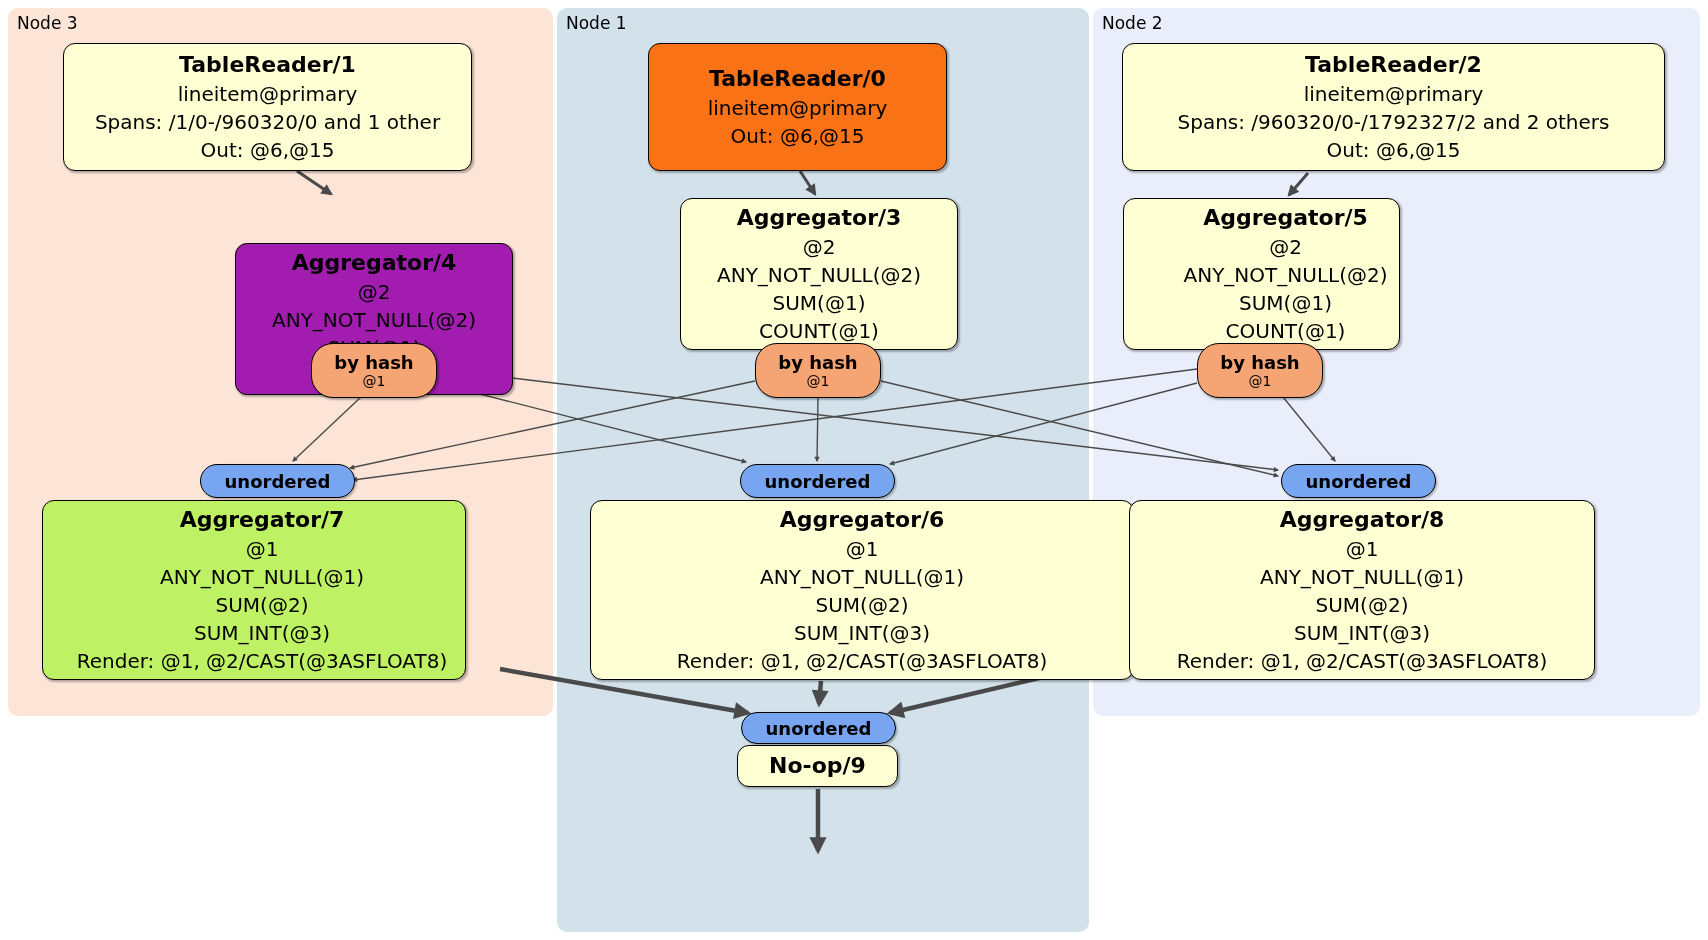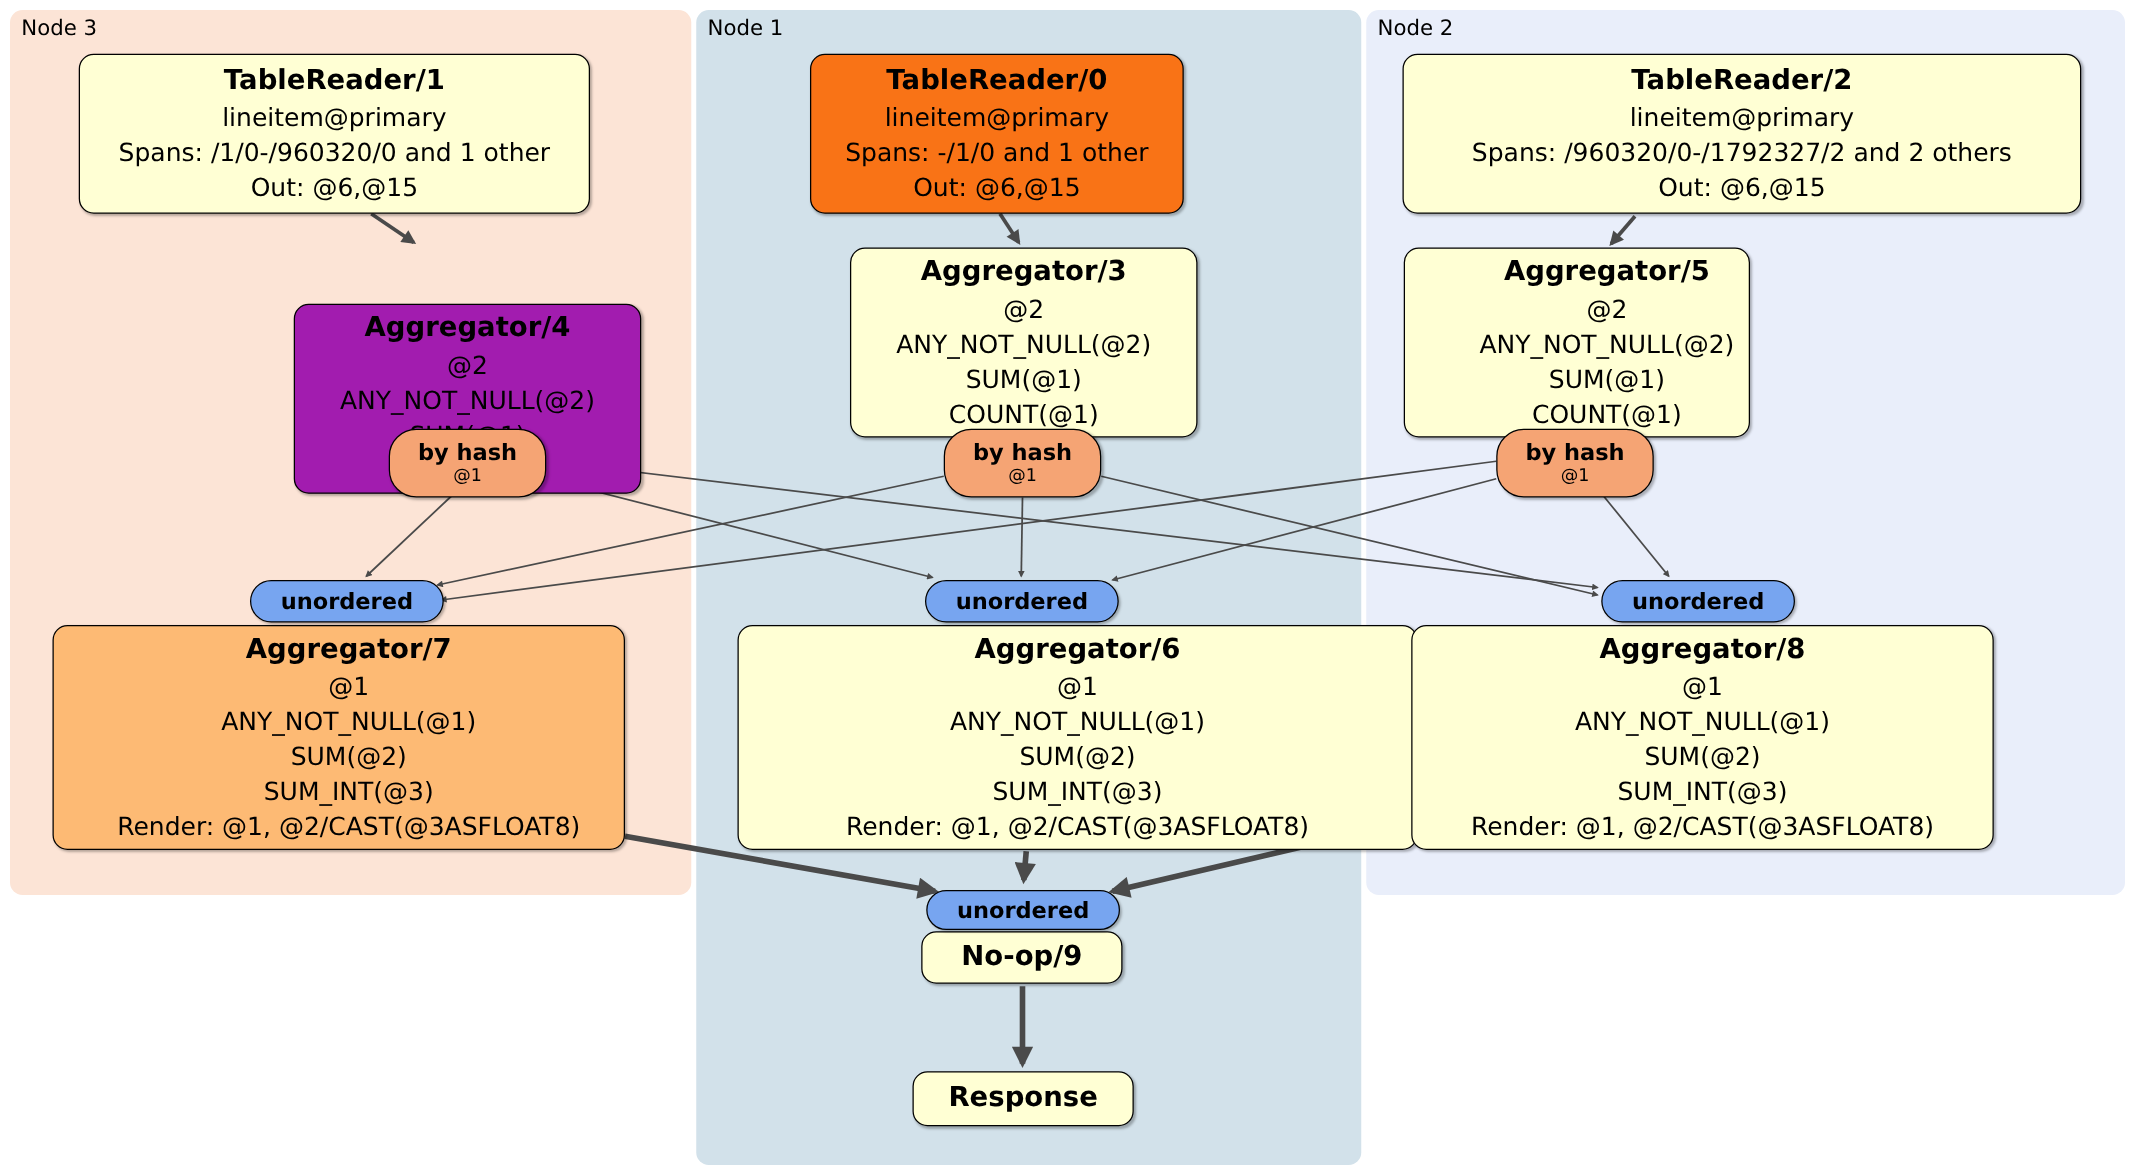--- a/index.html
+++ b/index.html
@@ -83,21 +83,20 @@
     <div class="proc" style="left: 235px; top: 198px; width: 278px; height: 152px; background: #a21caf; margin-top: 45px;">
       <div class="proc-title">Aggregator/4</div>
       <div class="proc-line">@2</div>
       <div class="proc-line">ANY_NOT_NULL(@2)</div>
       <div class="proc-line">SUM(@1)</div>
       <div class="proc-line">COUNT(@1)</div>
     </div>
     <div class="proc" style="left: 648px; top: 43px; width: 299px; height: 128px; background: #f97316;">
       <div class="proc-title">TableReader/0</div>
       <div class="proc-line">lineitem@primary</div>
-      <div class="proc-line">Spans: -/1/0 and 1 other</div>
       <div class="proc-line">Out: @6,@15</div>
     </div>
     <div class="proc" style="left: 680px; top: 198px; width: 278px; height: 152px; background: rgb(255, 255, 212);">
       <div class="proc-title">Aggregator/3</div>
       <div class="proc-line">@2</div>
       <div class="proc-line">ANY_NOT_NULL(@2)</div>
       <div class="proc-line">SUM(@1)</div>
       <div class="proc-line">COUNT(@1)</div>
     </div>
     <div class="proc" style="left: 1122px; top: 43px; width: 543px; height: 128px; background: rgb(255, 255, 212);">
@@ -106,21 +105,21 @@
       <div class="proc-line">Spans: /960320/0-/1792327/2 and 2 others</div>
       <div class="proc-line">Out: @6,@15</div>
     </div>
     <div class="proc" style="left: 1123px; top: 198px; width: 277px; height: 152px; background: rgb(255, 255, 212); padding-left: 48px;">
       <div class="proc-title">Aggregator/5</div>
       <div class="proc-line">@2</div>
       <div class="proc-line">ANY_NOT_NULL(@2)</div>
       <div class="proc-line">SUM(@1)</div>
       <div class="proc-line">COUNT(@1)</div>
     </div>
-    <div class="proc" style="left: 42px; top: 500px; width: 458px; height: 180px; background: #fdba74; padding-left: 16px;">
+    <div class="proc" style="left: 42px; top: 500px; width: 424px; height: 180px; background: #bef264; padding-left: 16px;">
       <div class="proc-title">Aggregator/7</div>
       <div class="proc-line">@1</div>
       <div class="proc-line">ANY_NOT_NULL(@1)</div>
       <div class="proc-line">SUM(@2)</div>
       <div class="proc-line">SUM_INT(@3)</div>
       <div class="proc-line">Render: @1, @2/CAST(@3ASFLOAT8)</div>
     </div>
     <div class="proc" style="left: 590px; top: 500px; width: 544px; height: 180px; background: rgb(255, 255, 212);">
       <div class="proc-title">Aggregator/6</div>
       <div class="proc-line">@1</div>
@@ -132,23 +131,20 @@
     <div class="proc" style="left: 1129px; top: 500px; width: 466px; height: 180px; background: rgb(255, 255, 212);">
       <div class="proc-title">Aggregator/8</div>
       <div class="proc-line">@1</div>
       <div class="proc-line">ANY_NOT_NULL(@1)</div>
       <div class="proc-line">SUM(@2)</div>
       <div class="proc-line">SUM_INT(@3)</div>
       <div class="proc-line">Render: @1, @2/CAST(@3ASFLOAT8)</div>
     </div>
     <div class="proc" style="left: 737px; top: 745px; width: 161px; height: 42px; background: rgb(255, 255, 212);">
       <div class="proc-title">No-op/9</div>
-    </div>
-    <div class="proc" style="left: 730px; top: 857px; width: 177px; height: 44px; background: rgb(255, 255, 212);">
-      <div class="proc-title">Response</div>
     </div>
     <div class="router" style="left: 311px; top: 343px; width: 126px; height: 55px; background: rgb(245, 164, 116);">
       <div class="router-title">by hash</div>
       <div class="router-sub">@1</div>
     </div>
     <div class="router" style="left: 755px; top: 343px; width: 126px; height: 55px; background: rgb(245, 164, 116);">
       <div class="router-title">by hash</div>
       <div class="router-sub">@1</div>
     </div>
     <div class="router" style="left: 1197px; top: 343px; width: 126px; height: 55px; background: rgb(245, 164, 116);">

